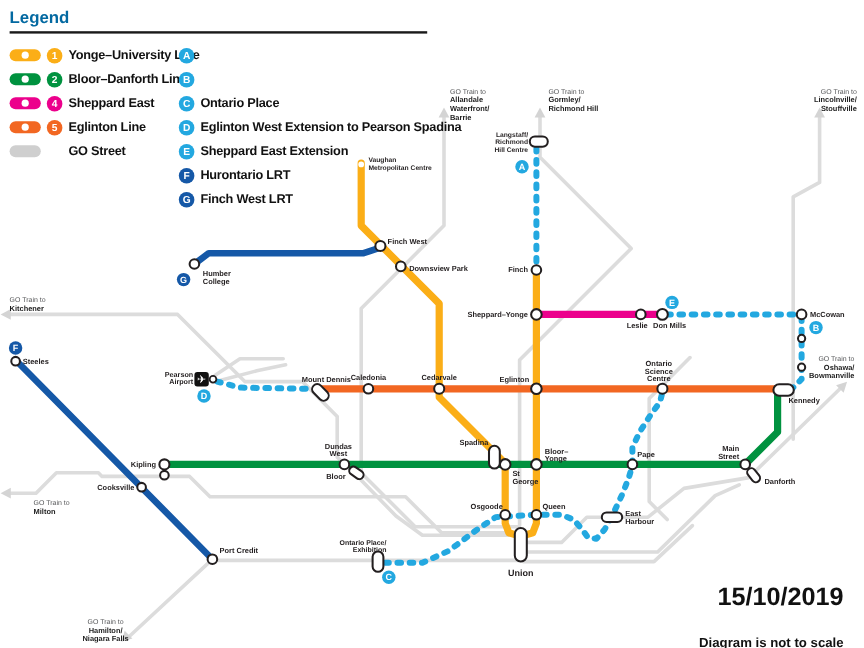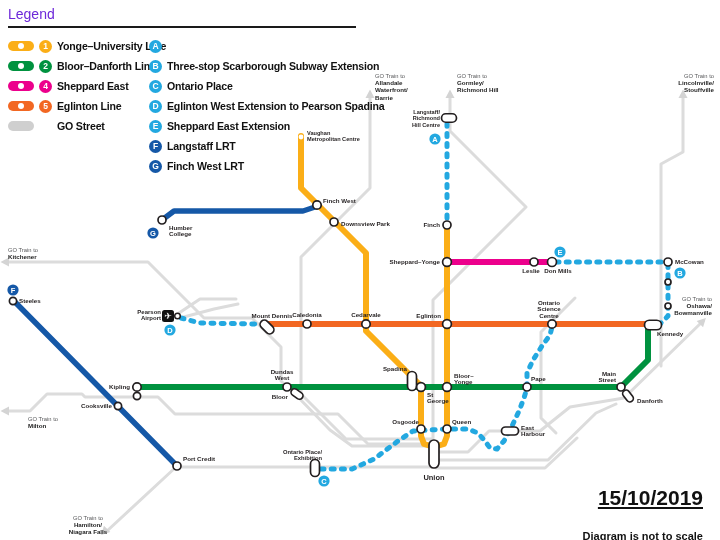--- a/index.html
+++ b/index.html
@@ -1,34 +1,34 @@
 <!DOCTYPE html>
 <html><head>
 <meta charset="utf-8">
 <style>
   html,body{margin:0;padding:0;background:#fff;}
   .stage{position:relative;width:720px;height:540px;background:#fff;overflow:hidden;
          font-family:"Liberation Sans",sans-serif;}
   svg.map{position:absolute;left:0;top:0;width:720px;height:540px;}
   .legend{position:absolute;left:8px;top:6px;width:348px;}
-  .legend-title{font-size:14px;font-weight:normal;color:#6d28d9;}
+  .legend-title{font-size:14px;font-weight:bold;color:#0369a1;}
   .legend-rule{height:2px;background:#1a1a1a;margin-top:4px;margin-bottom:8px;}
   .legend-cols{display:flex;}
   .lcol-left{width:141px;flex:0 0 auto;}
   .lcol-right{flex:1;}
   .lrow{display:flex;align-items:center;height:20px;gap:5px;}
   .pill{width:26px;height:10px;border-radius:5px;display:inline-flex;align-items:center;
         justify-content:center;flex:0 0 auto;}
   .pdot{width:6px;height:6px;border-radius:50%;background:#fff;}
   .lnum,.lletter{width:13px;height:13px;border-radius:50%;color:#fff;font-size:8.5px;
         font-weight:bold;display:inline-flex;align-items:center;justify-content:center;
         flex:0 0 auto;}
   .ltext{font-size:10.6px;font-weight:bold;color:#111;white-space:nowrap;letter-spacing:-0.2px;}
   .footer{position:absolute;right:17px;top:486px;text-align:right;color:#111;}
-  .footer .date{font-size:21px;font-weight:bold;text-decoration:underline;}
+  .footer .date{font-size:21px;font-weight:bold;}
   .footer .note{font-size:11px;font-weight:bold;margin-top:20px;}
 </style>
 </head>
 <body>
 
 <div class="stage">
   <svg class="map" viewBox="0 0 720 540">
       <g>
         <polyline points="370,96 370,188 301,257 301,394 346,439 432,439" fill="none" stroke="#DCDCDC" stroke-width="3" stroke-linejoin="round" stroke-linecap="round"></polyline>
         <polyline points="8,262 148,262 204,318 252,318 281,347 281,381 297,396 330,430 352,446 432,446" fill="none" stroke="#DCDCDC" stroke-width="3" stroke-linejoin="round" stroke-linecap="round"></polyline>
@@ -291,37 +291,36 @@
             <span class="lnum" style="visibility: hidden;"></span>
             <span class="ltext">GO Street</span>
           </div>
         </div>
       <div class="lcol-right">
           <div class="lrow">
             <span class="lletter" style="background: rgb(35, 168, 224);">A</span>
           </div>
           <div class="lrow">
             <span class="lletter" style="background: rgb(35, 168, 224);">B</span>
-            <span class="ltext">Three-stop Scarborough Subway Extension</span>
           </div>
           <div class="lrow">
             <span class="lletter" style="background: rgb(35, 168, 224);">C</span>
             <span class="ltext">Ontario Place</span>
           </div>
           <div class="lrow">
             <span class="lletter" style="background: rgb(35, 168, 224);">D</span>
             <span class="ltext">Eglinton West Extension to Pearson Spadina</span>
           </div>
           <div class="lrow">
             <span class="lletter" style="background: rgb(35, 168, 224);">E</span>
             <span class="ltext">Sheppard East Extension</span>
           </div>
           <div class="lrow">
             <span class="lletter" style="background: rgb(21, 88, 167);">F</span>
-            <span class="ltext">Langstaff LRT</span>
+            <span class="ltext">Hurontario LRT</span>
           </div>
           <div class="lrow">
             <span class="lletter" style="background: rgb(21, 88, 167);">G</span>
             <span class="ltext">Finch West LRT</span>
           </div>
         </div>
     </div>
   </div>
 
   <div class="footer">

